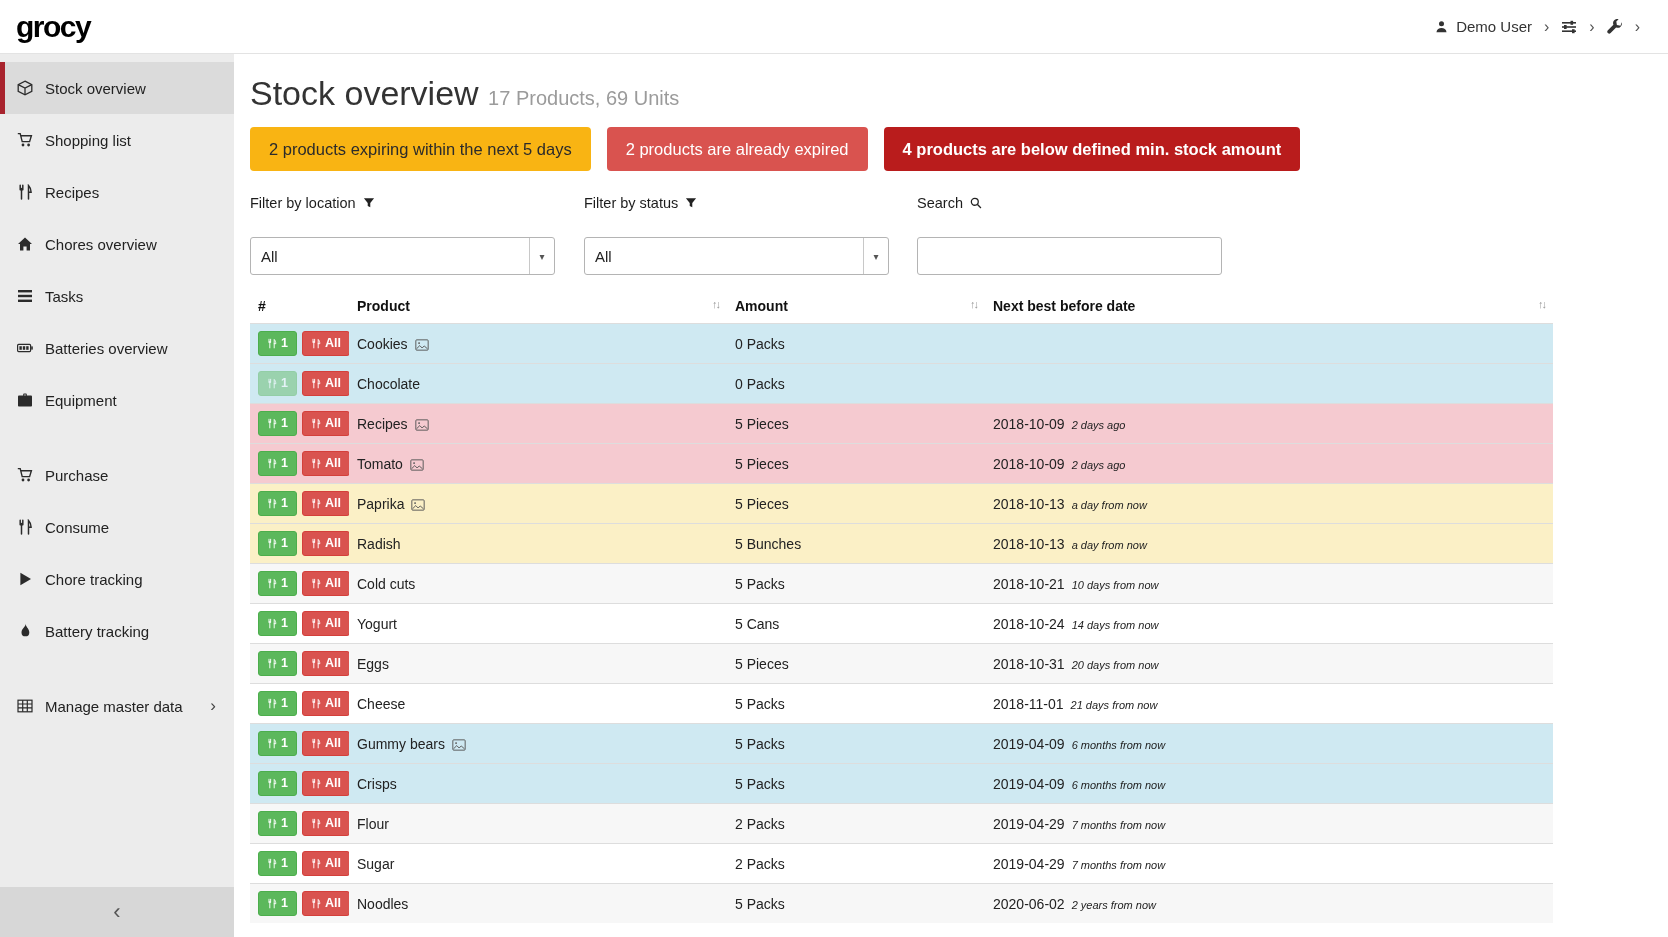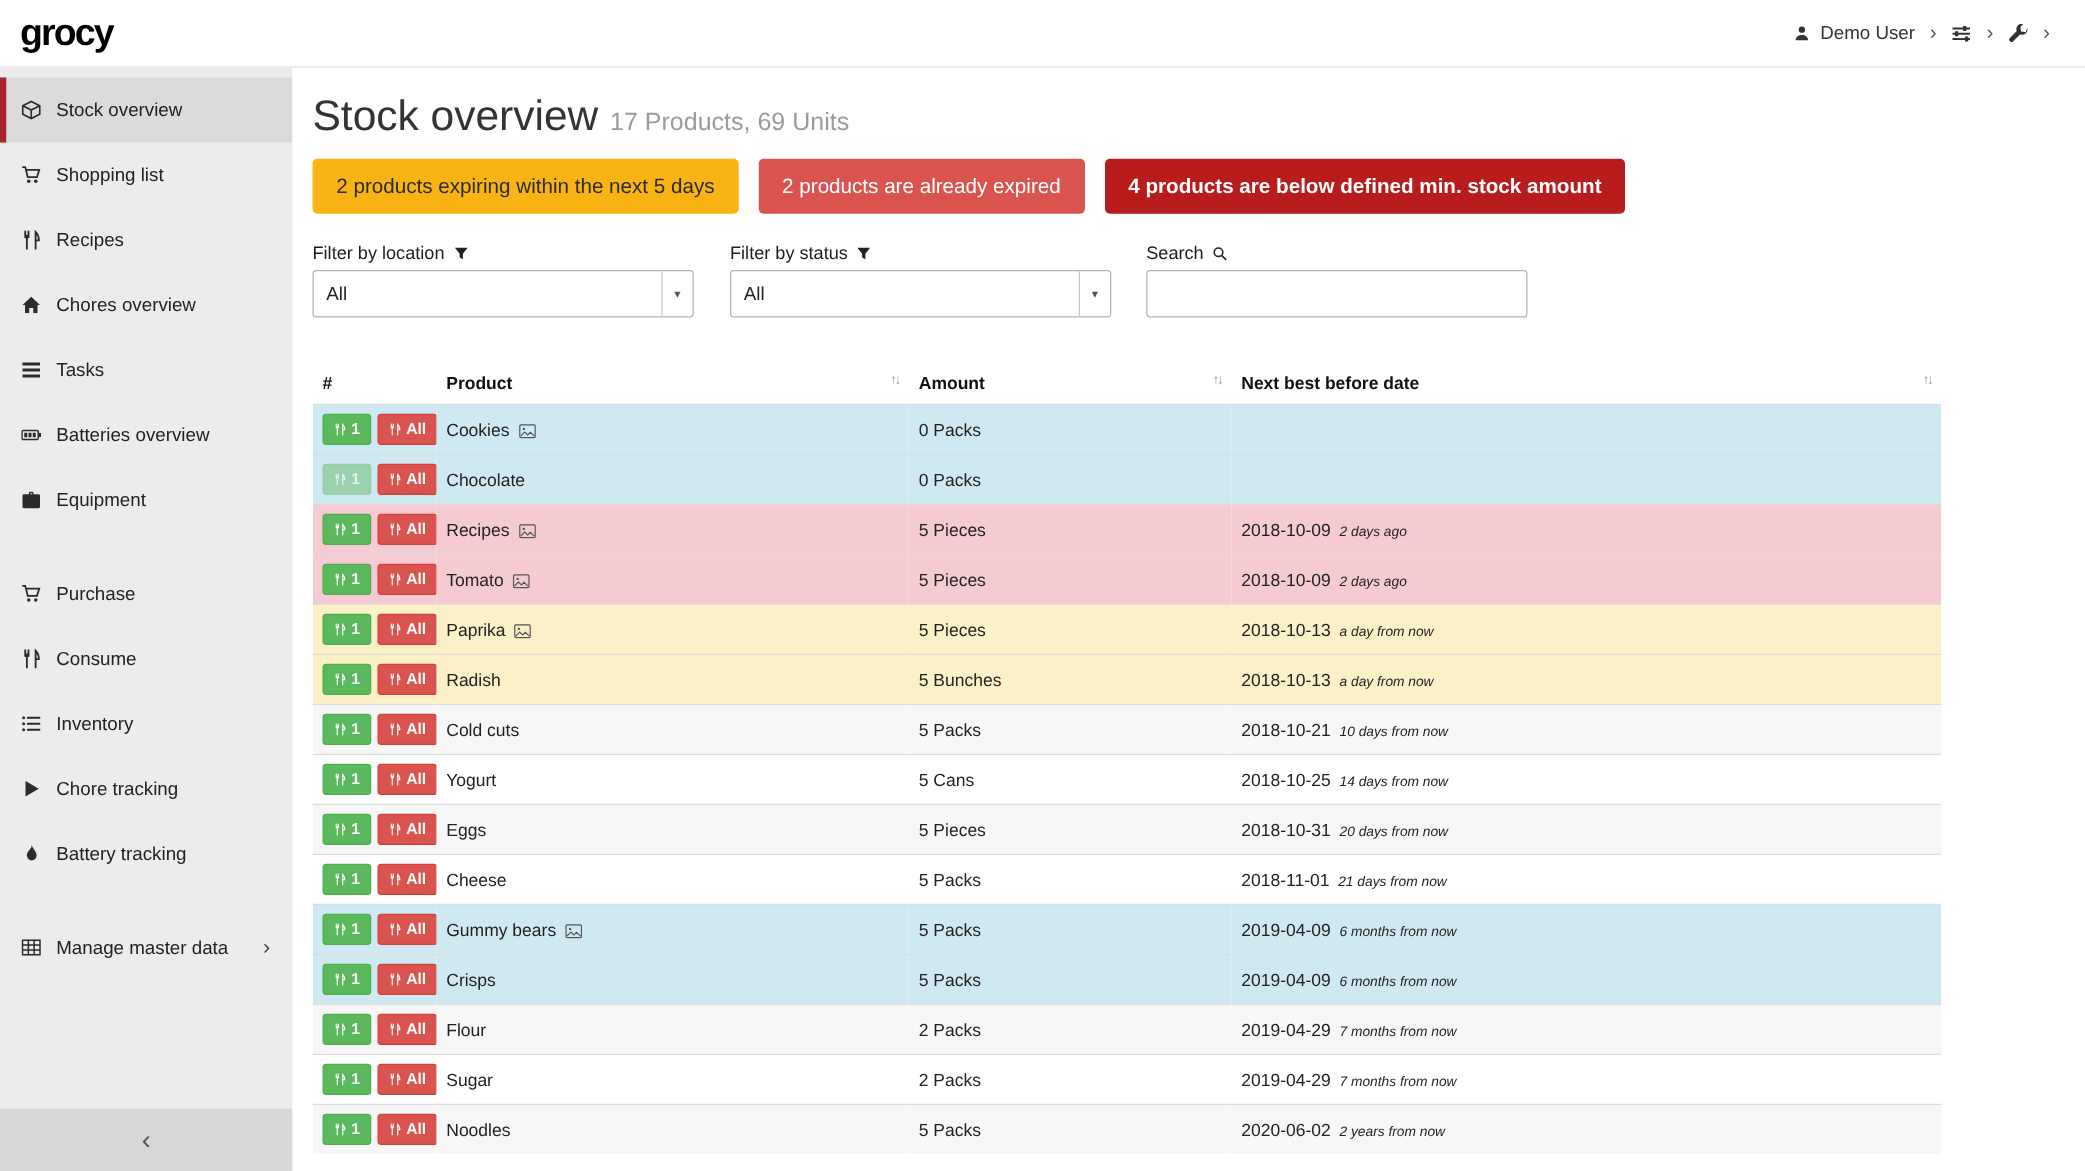--- a/index.html
+++ b/index.html
@@ -51,21 +51,21 @@
   .alerts{display:flex;gap:16px;margin-top:14px}
   .alert-btn{
     border:none;border-radius:4px;height:44px;padding:0 19px;font-size:16.5px;
     font-family:inherit;cursor:pointer;white-space:nowrap;text-align:right;
   }
   .alert-btn.dark-text{color:#2b2b2b}
   .alert-btn.white-text{color:#fff}
 
   .filters{position:relative;height:98px;margin-top:24px}
   .fgroup{position:absolute;top:0}
-  .fgroup label{display:flex;align-items:center;gap:7px;font-size:14.5px;color:#1d1d1d;margin-bottom:5px}
+  .fgroup label{display:flex;align-items:center;gap:7px;font-size:14.5px;color:#1d1d1d;margin-bottom:26px}
   .ficon{color:#222}
   .ficon svg{width:12px;height:12px}
   .sel{
     width:305px;height:38px;border:1px solid #b4b4b4;border-radius:3px;background:#fff;
     display:flex;align-items:center;box-sizing:border-box;cursor:pointer;
   }
   .sel .val{flex:1;padding-left:10px;font-size:15px;color:#222}
   .sel .caret{width:24px;height:100%;border-left:1px solid #c8c8c8;display:flex;
     align-items:center;justify-content:center;color:#555;font-size:10px}
   .search-input{
@@ -220,33 +220,20 @@
           <svg viewBox="0 0 16 16" fill="none" stroke="currentColor" stroke-width="1.5" stroke-linecap="round">
             <path d="M3.2 1.2v4.6M5.8 1.2v4.6M4.5 4.5V15M3.2 5.8h2.6"></path>
             <path d="M11.5 15V1.5c1.8 1.8 2.6 4.5 2.6 6.8h-2.6"></path>
           </svg>
         </span>
         <span class="slabel">Consume</span>
       </div>
       <div class="side-item">
         <span class="sicon">
           <svg viewBox="0 0 16 16" fill="currentColor">
-            <circle cx="1.9" cy="3.2" r="1.2"></circle>
-            <circle cx="1.9" cy="8" r="1.2"></circle>
-            <circle cx="1.9" cy="12.8" r="1.2"></circle>
-            <rect x="4.6" y="2.4" width="10.6" height="1.6"></rect>
-            <rect x="4.6" y="7.2" width="10.6" height="1.6"></rect>
-            <rect x="4.6" y="12" width="10.6" height="1.6"></rect>
-          </svg>
-        </span>
-        <span class="slabel">Inventory</span>
-      </div>
-      <div class="side-item">
-        <span class="sicon">
-          <svg viewBox="0 0 16 16" fill="currentColor">
             <path d="M3.4 1.8 14 8 3.4 14.2z"></path>
           </svg>
         </span>
         <span class="slabel">Chore tracking</span>
       </div>
       <div class="side-item">
         <span class="sicon">
           <svg viewBox="0 0 16 16" fill="currentColor">
             <path d="M8.2.8c.9 3.2-3.7 4.6-3.7 8.6a3.9 3.9 0 0 0 7.8 0C12.3 6 9.7 4.9 8.2.8z"></path>
           </svg>
@@ -523,21 +510,21 @@
               <span class="icon">
                 <svg viewBox="0 0 16 16" fill="none" stroke="currentColor" stroke-width="1.5" stroke-linecap="round">
                   <path d="M3.2 1.2v4.6M5.8 1.2v4.6M4.5 4.5V15M3.2 5.8h2.6"></path>
                   <path d="M11.5 15V1.5c1.8 1.8 2.6 4.5 2.6 6.8h-2.6"></path>
                 </svg>
               </span>
               <span>All</span>
             </button></td>
           <td><span>Yogurt</span></td>
           <td>5 Cans</td>
-          <td><span>2018-10-25</span><span class="note">14 days from now</span></td>
+          <td><span>2018-10-24</span><span class="note">14 days from now</span></td>
         </tr>
         <tr class="status-none">
           <td><button class="btn b1">
               <span class="icon">
                 <svg viewBox="0 0 16 16" fill="none" stroke="currentColor" stroke-width="1.5" stroke-linecap="round">
                   <path d="M3.2 1.2v4.6M5.8 1.2v4.6M4.5 4.5V15M3.2 5.8h2.6"></path>
                   <path d="M11.5 15V1.5c1.8 1.8 2.6 4.5 2.6 6.8h-2.6"></path>
                 </svg>
               </span>
               <span>1</span>

